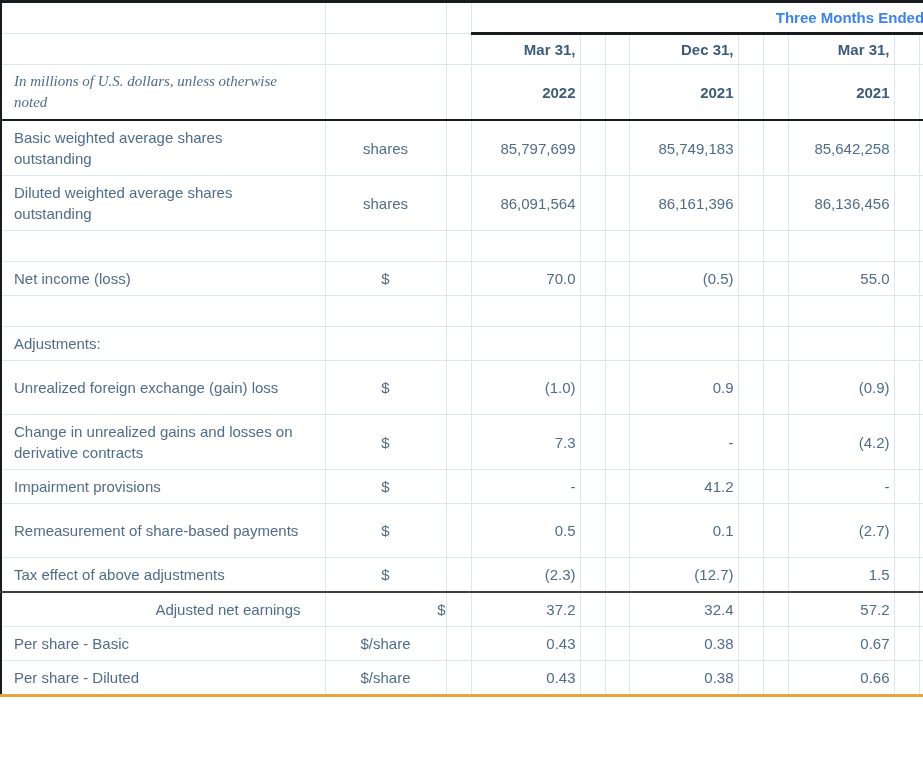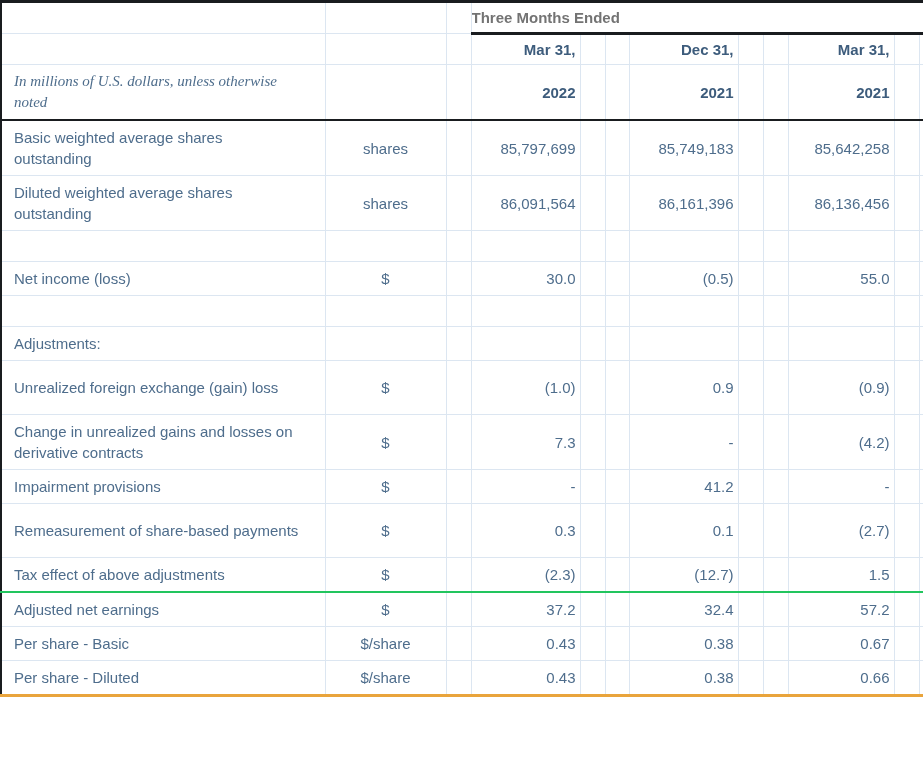--- a/index.html
+++ b/index.html
@@ -44,33 +44,33 @@
   }
   .bold {
     font-weight: bold;
     color: #3d5c7c;
   }
   td.note {
     font-style: italic;
     font-family: Liberation Serif, serif;
   }
   td.group-head {
-    text-align: left;
+    text-align: right;
     font-weight: bold;
-    color: #737373;
+    color: #3b82f6;
     border-bottom: 3px solid #191c1f;
   }
   tr.h-group  { height: 32px; }
   tr.h-period { height: 31px; margin-left: 16px; }
   tr.h-note   { height: 54px; }
   tr.h-note td { border-bottom: 2px solid #191c1f; }
   tr.row-std  { height: 33px; }
   tr.tall     { height: 54px; padding-left: 40px; }
   tr.blank-row{ height: 31px; }
-  tr.rule-top td { border-top: 2px solid #22c55e; }
+  tr.rule-top td { border-top: 2px solid #404040; text-align: right; }
 </style>
 </head>
 <body>
 
 <div id="sheet">
   <table>
     <colgroup>
       <col style="width:324px">
         <col style="width:121px">
         <col style="width:25px">
@@ -160,21 +160,21 @@
           <td></td>
           <td></td>
           <td class="val"></td>
           <td></td>
           <td></td>
         </tr>
         <tr class="row-std">
           <td class="label">Net income (loss)</td>
           <td class="unit">$</td>
           <td></td>
-          <td class="val">30.0</td>
+          <td class="val">70.0</td>
           <td></td>
           <td></td>
           <td class="val">(0.5)</td>
           <td></td>
           <td></td>
           <td class="val">55.0</td>
           <td></td>
           <td></td>
         </tr>
         <tr class="blank-row">
@@ -244,21 +244,21 @@
           <td></td>
           <td></td>
           <td class="val">-</td>
           <td></td>
           <td></td>
         </tr>
         <tr class="tall">
           <td class="label">Remeasurement of share-based payments</td>
           <td class="unit">$</td>
           <td></td>
-          <td class="val">0.3</td>
+          <td class="val">0.5</td>
           <td></td>
           <td></td>
           <td class="val">0.1</td>
           <td></td>
           <td></td>
           <td class="val">(2.7)</td>
           <td></td>
           <td></td>
         </tr>
         <tr class="row-std">

